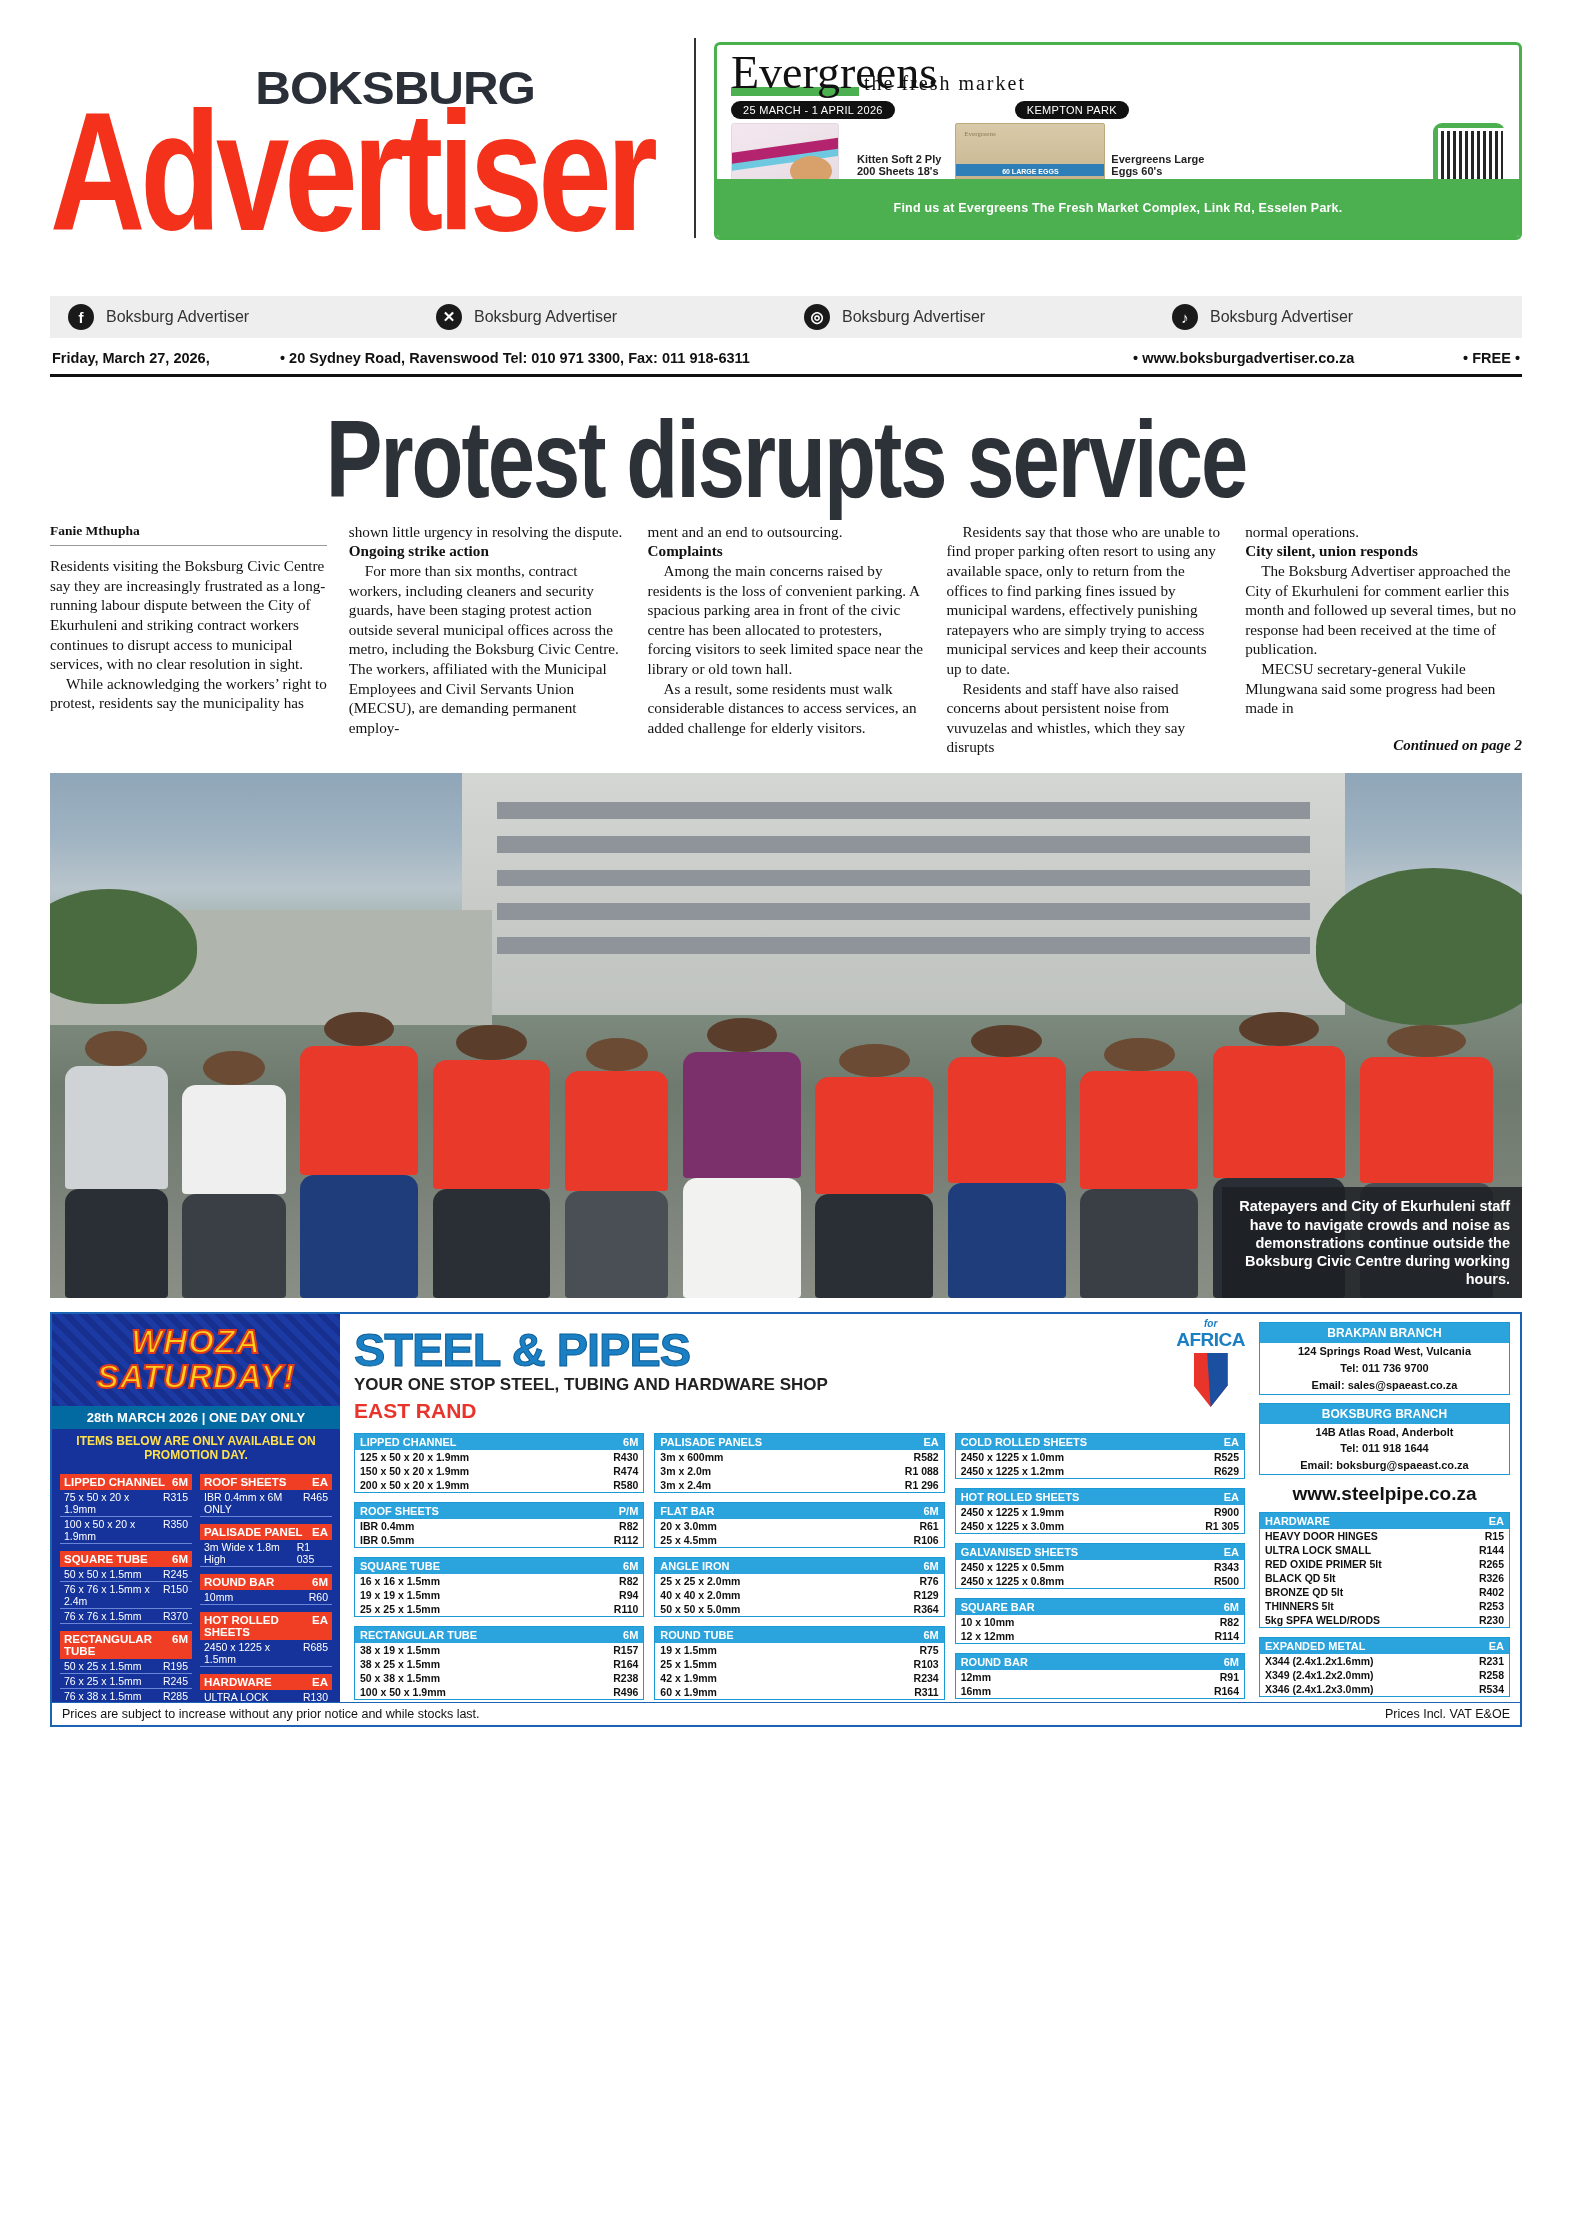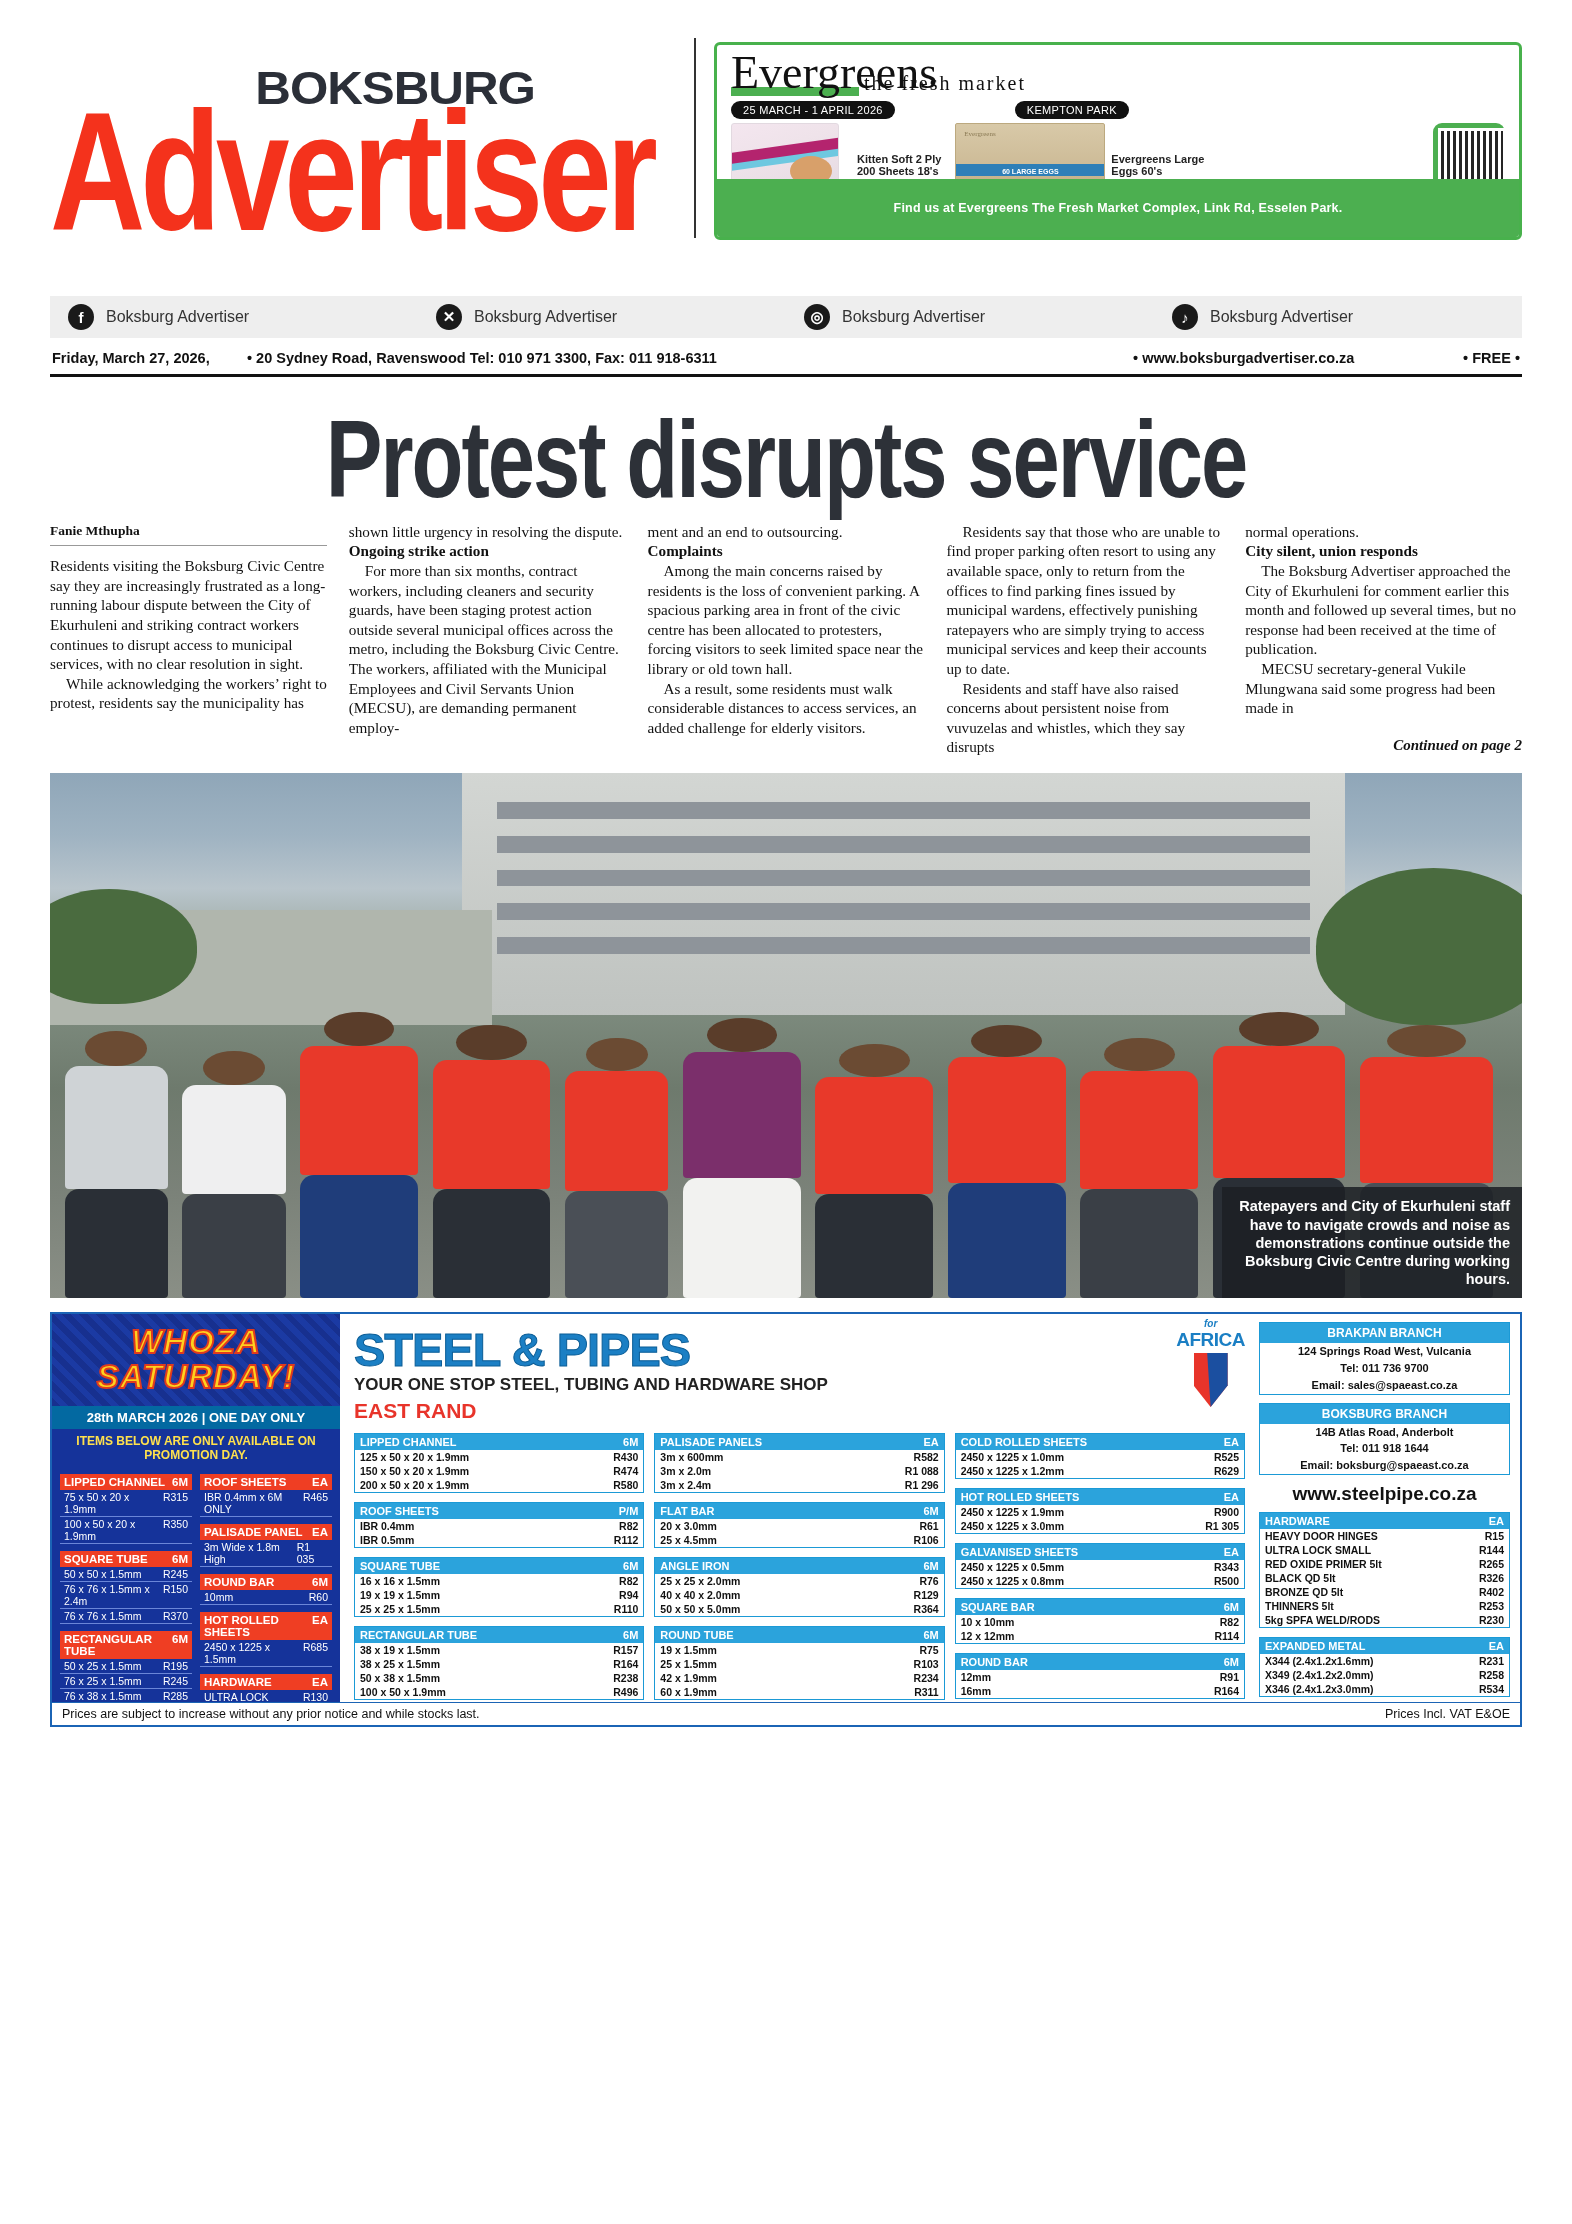--- a/index.html
+++ b/index.html
@@ -96,21 +96,21 @@
   .si-icon{width:26px;height:26px;border-radius:50%;background:#1a1a1a;color:#fff;
      display:flex;align-items:center;justify-content:center;font-size:15px;font-weight:bold;}
   .si-label{font-size:16px;color:#333;}
 
   
   .dateline{
     margin:0 50px; border-bottom:3px solid #111; display:flex; align-items:baseline;
     padding:12px 2px 8px 2px; font-size:14.5px; font-weight:bold; color:#111;
   }
   .dl-date{width:195px;}
-  .dl-addr{flex:1;}
+  .dl-addr{flex:1;margin-left:33px;}
   .dl-web{width:330px;}
   .dl-free{margin-left:auto;}
 
   
   .story{ margin: 0 50px; }
   .headline{
     font-family:"Liberation Sans", sans-serif; font-weight:bold;
     font-size: 85px; letter-spacing:-2px; color:#2d3138;
     text-align:center; line-height:1.02; padding: 22px 0 10px 0;
     transform: scaleY(1.28); transform-origin: center top; margin-bottom: 26px;

